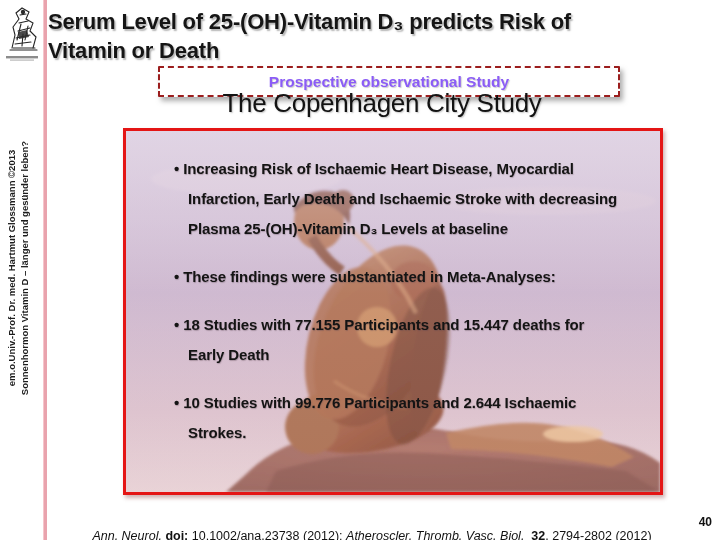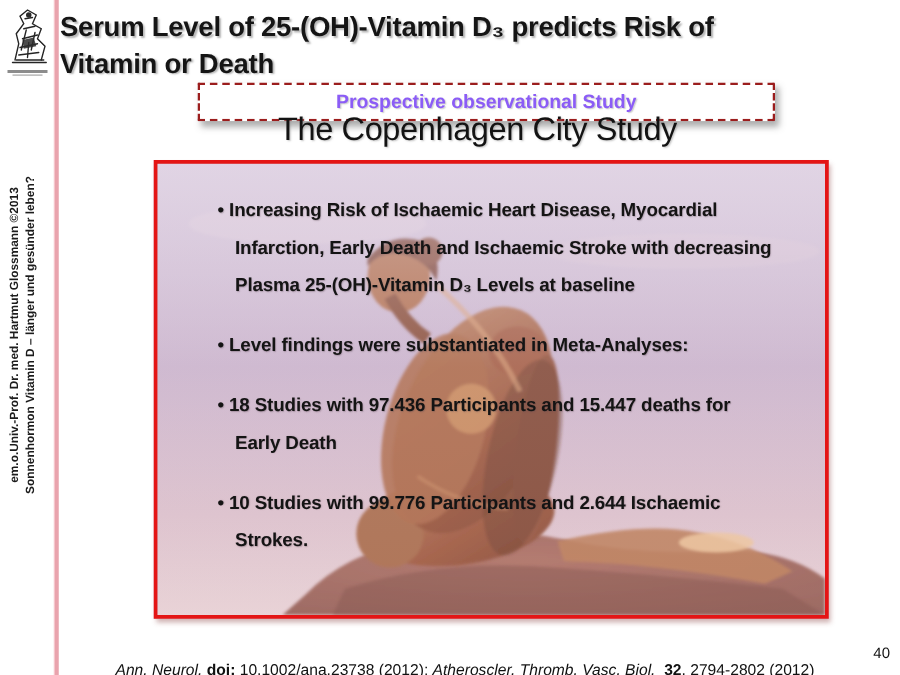--- a/index.html
+++ b/index.html
@@ -60,21 +60,21 @@
   }
   .bullets li::before{content:"• ";}
   
   .citation{
     position:absolute; left:48px; right:24px; top:524px; text-align:center;
     font-size:12.5px; color:#111; white-space:pre-wrap; line-height:24px;
   }
   .citation .ital{font-style:italic;}
   .citation .bold{font-weight:bold;}
   .page-number{
-    position:absolute; right:8px; top:515px; font-size:12px; font-weight:normal; color:#111;
+    position:absolute; right:8px; top:515px; font-size:12px; font-weight:bold; color:#111;
   }
 </style>
 </head>
 <body>
 
 <div class="slide">
 
   <div class="sidebar">
     <svg class="logo" viewBox="0 0 40 58">
       <rect x="0.5" y="0.5" width="38" height="50" fill="#ffffff"></rect>
@@ -165,22 +165,22 @@
 
         <path d="M222 96 Q268 136 290 182" stroke="#d99a6b" stroke-width="4" fill="none" opacity="0.6"></path>
         <path d="M208 250 Q240 272 280 276" stroke="#c98756" stroke-width="3" fill="none" opacity="0.5"></path>
       </g>
 
       <rect x="0" y="0" width="534" height="361" fill="url(#wash)"></rect>
     </svg>
 
     <ul class="bullets">
       <li>Increasing Risk of Ischaemic Heart Disease, Myocardial Infarction, Early Death and Ischaemic Stroke with decreasing Plasma 25-(OH)-Vitamin D₃ Levels at baseline</li>
-      <li>Level findings were substantiated in Meta-Analyses:</li>
-      <li>18 Studies with 97.436 Participants and 15.447 deaths for Early Death</li>
+      <li>These findings were substantiated in Meta-Analyses:</li>
+      <li>18 Studies with 77.155 Participants and 15.447 deaths for Early Death</li>
       <li>10 Studies with 99.776 Participants and 2.644 Ischaemic Strokes.</li>
     </ul>
   </div>
 
   <div class="citation"><span class="ital">Ann. Neurol. </span><span class="bold">doi: </span><span>10.1002/ana.23738 (2012); </span><span class="ital">Atheroscler. Thromb. Vasc. Biol. </span><span class="bold"> 32</span><span>, 2794-2802 (2012)</span></div>
 
   <div class="page-number">40</div>
 
 </div>
 

